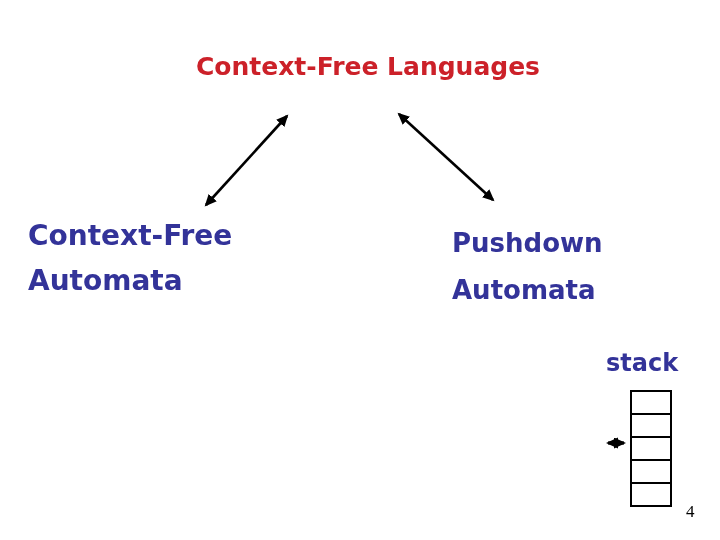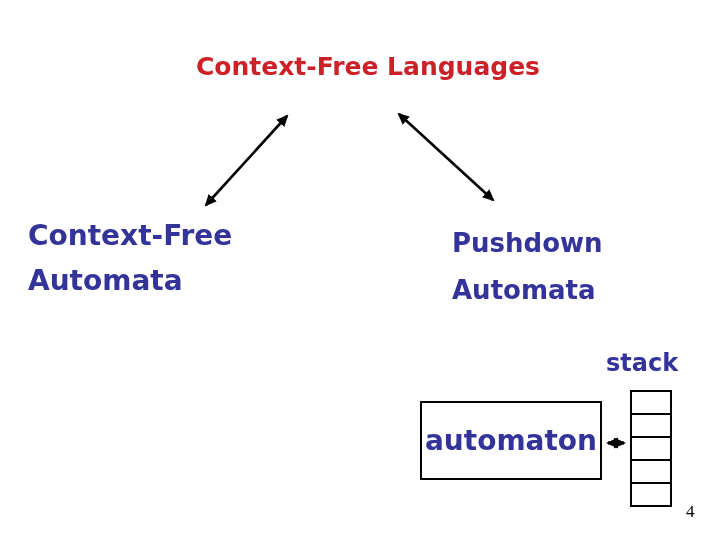--- a/index.html
+++ b/index.html
@@ -124,23 +124,20 @@
     <div>Automata</div>
   </div>
 
   <div class="node node-automata">
     <div>Pushdown</div>
     <div>Automata</div>
   </div>
 
   <div class="stack-label">stack</div>
 
-  <div class="automaton-box">
-    <span>automaton</span>
-  </div>
 
   <div class="stack">
       <div class="stack-cell"></div>
       <div class="stack-cell"></div>
       <div class="stack-cell"></div>
       <div class="stack-cell"></div>
       <div class="stack-cell"></div>
     </div>
 
   <div class="page-number">4</div>

